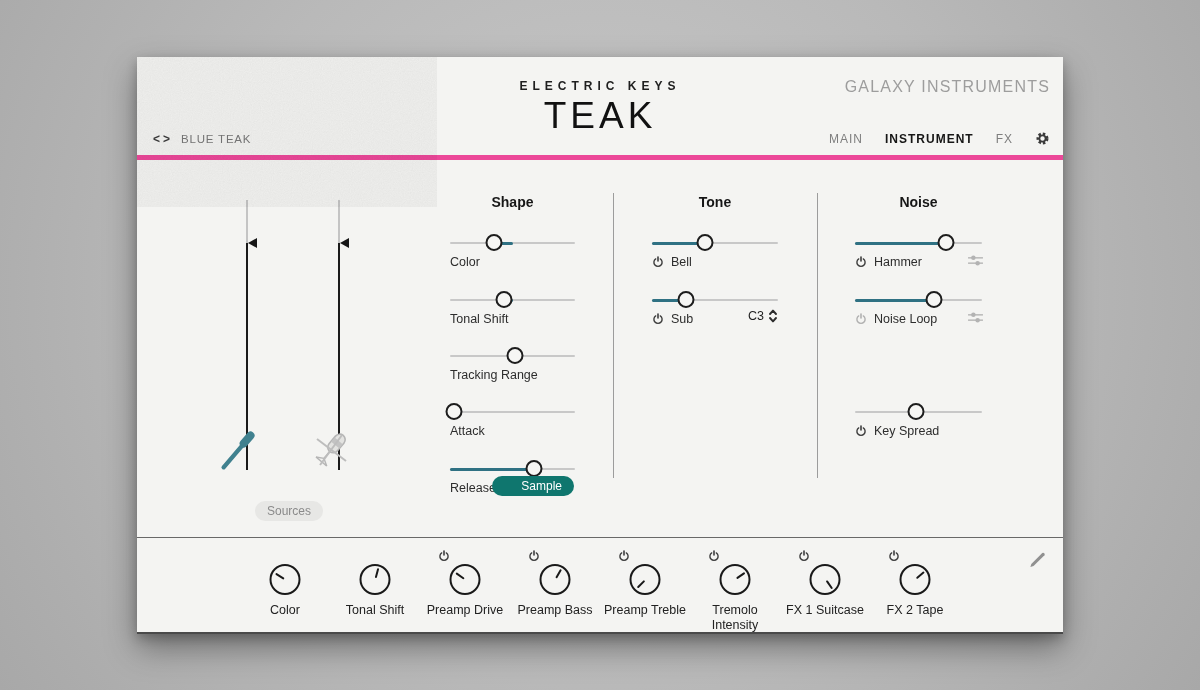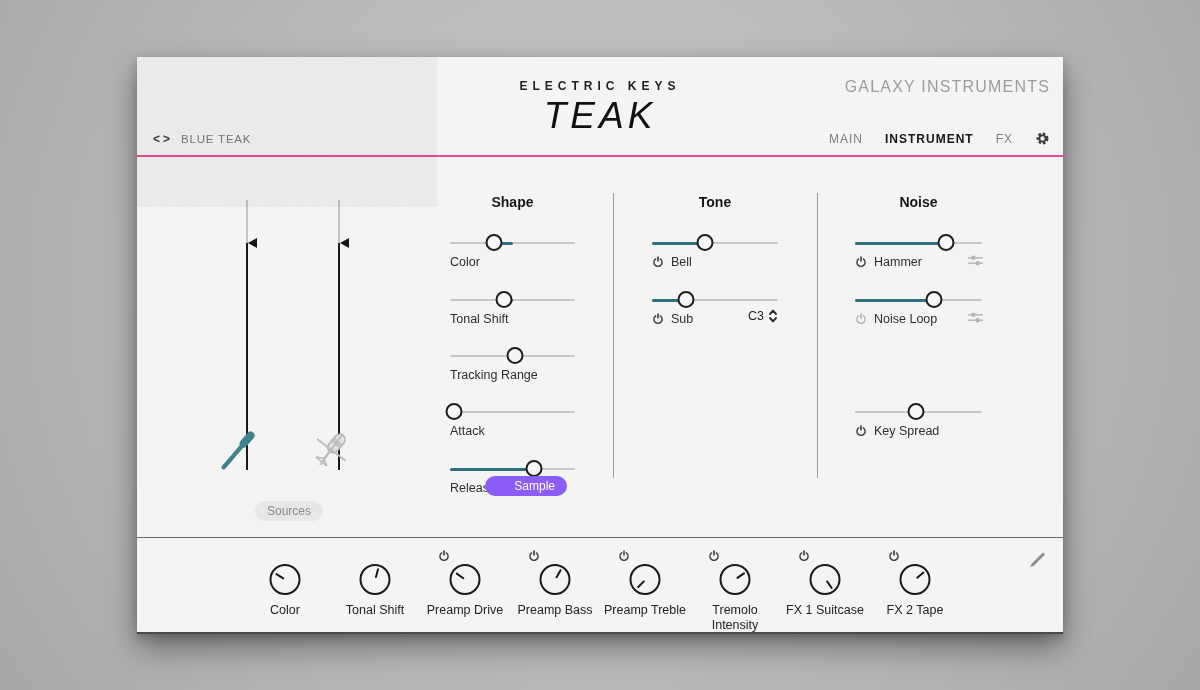--- a/index.html
+++ b/index.html
@@ -9,25 +9,25 @@
     font-family:"Liberation Sans", sans-serif;
     -webkit-font-smoothing:antialiased;
   }
   .window{
     position:absolute;left:137px;top:57px;width:926px;height:575px;
     background:#f4f4f2;
     border-bottom:2px solid #4a4a4a;
     box-shadow:0 14px 30px rgba(0,0,0,.38), 0 4px 10px rgba(0,0,0,.22);
   }
   
-  .hdr{position:absolute;left:0;top:0;right:0;height:98px;border-bottom:2px solid #ec4899;}
+  .hdr{position:absolute;left:0;top:0;right:0;height:98px;border-bottom:5px solid #ec4899;}
   .brand-line{position:absolute;left:0;right:0;top:22px;text-align:center;
     font-size:12px;letter-spacing:5px;color:#1f1f1f;font-weight:bold;}
   .title{position:absolute;left:0;right:0;top:38px;text-align:center;
-    font-size:37px;letter-spacing:4px;color:#111;font-weight:normal;font-style:italic;}
+    font-size:37px;letter-spacing:4px;color:#111;font-weight:normal;}
   .company{position:absolute;right:13px;top:21px;font-size:16px;letter-spacing:1.2px;color:#9d9d9d;}
   .preset{position:absolute;left:16px;top:75px;display:flex;align-items:center;gap:8px;
     font-size:11.5px;color:#787878;letter-spacing:.8px;}
   .preset .arrows{color:#3c3c3c;font-size:12px;letter-spacing:3px;font-weight:bold;cursor:pointer;}
   .tabs{position:absolute;right:13px;top:74px;display:flex;align-items:center;gap:22px;
     font-size:12px;letter-spacing:1px;color:#7e7e7e;}
   .tab{cursor:pointer;}
   .tab.active{color:#161616;font-weight:bold;}
   .gear{width:15px;height:15px;color:#3a3a3a;cursor:pointer;}
   
@@ -44,21 +44,21 @@
     font-size:12.5px;color:#2d2d2d;white-space:nowrap;}
   .pw{width:12px;height:12px;flex:0 0 auto;cursor:pointer;}
   .pw.on{color:#3d3d3d;}
   .pw.off{color:#b0b0b0;}
   .mixer{position:absolute;right:-2px;top:20px;width:17px;height:13px;color:#b3b3b3;cursor:pointer;}
   .stepper{position:absolute;right:0;top:17px;display:flex;align-items:center;gap:4px;
     font-size:12.5px;color:#1f1f1f;cursor:pointer;}
   .stepper svg{width:10px;height:16px;color:#2c2c2c;}
   .pill{border:none;border-radius:10px;font-size:12px;padding:3px 12px;cursor:pointer;
     font-family:"Liberation Sans", sans-serif;}
-  .sample-pill{position:absolute;right:8px;top:16px;background:#8b5cf6;color:#fff;padding-left:29px;}
+  .sample-pill{position:absolute;right:1px;top:16px;background:#0f766e;color:#fff;padding-left:29px;}
   .sources-pill{position:absolute;left:118px;top:444px;background:#e7e7e5;color:#8a8a8a;}
   
   .fader{position:absolute;top:143px;width:14px;height:270px;cursor:pointer;}
   .ftrack{position:absolute;left:6px;top:0;bottom:0;width:1.5px;background:#c4c4c4;}
   .ffill{position:absolute;left:5.5px;bottom:0;width:2.5px;background:#1a1a1a;}
   .fhandle{position:absolute;left:8px;width:0;height:0;transform:translateY(-50%);
     border-top:5.5px solid transparent;border-bottom:5.5px solid transparent;border-right:9px solid #161616;}
   .mallet{position:absolute;left:78px;top:371px;width:46px;height:46px;cursor:pointer;}
   .mic{position:absolute;left:170px;top:369px;width:48px;height:48px;cursor:pointer;}
   

